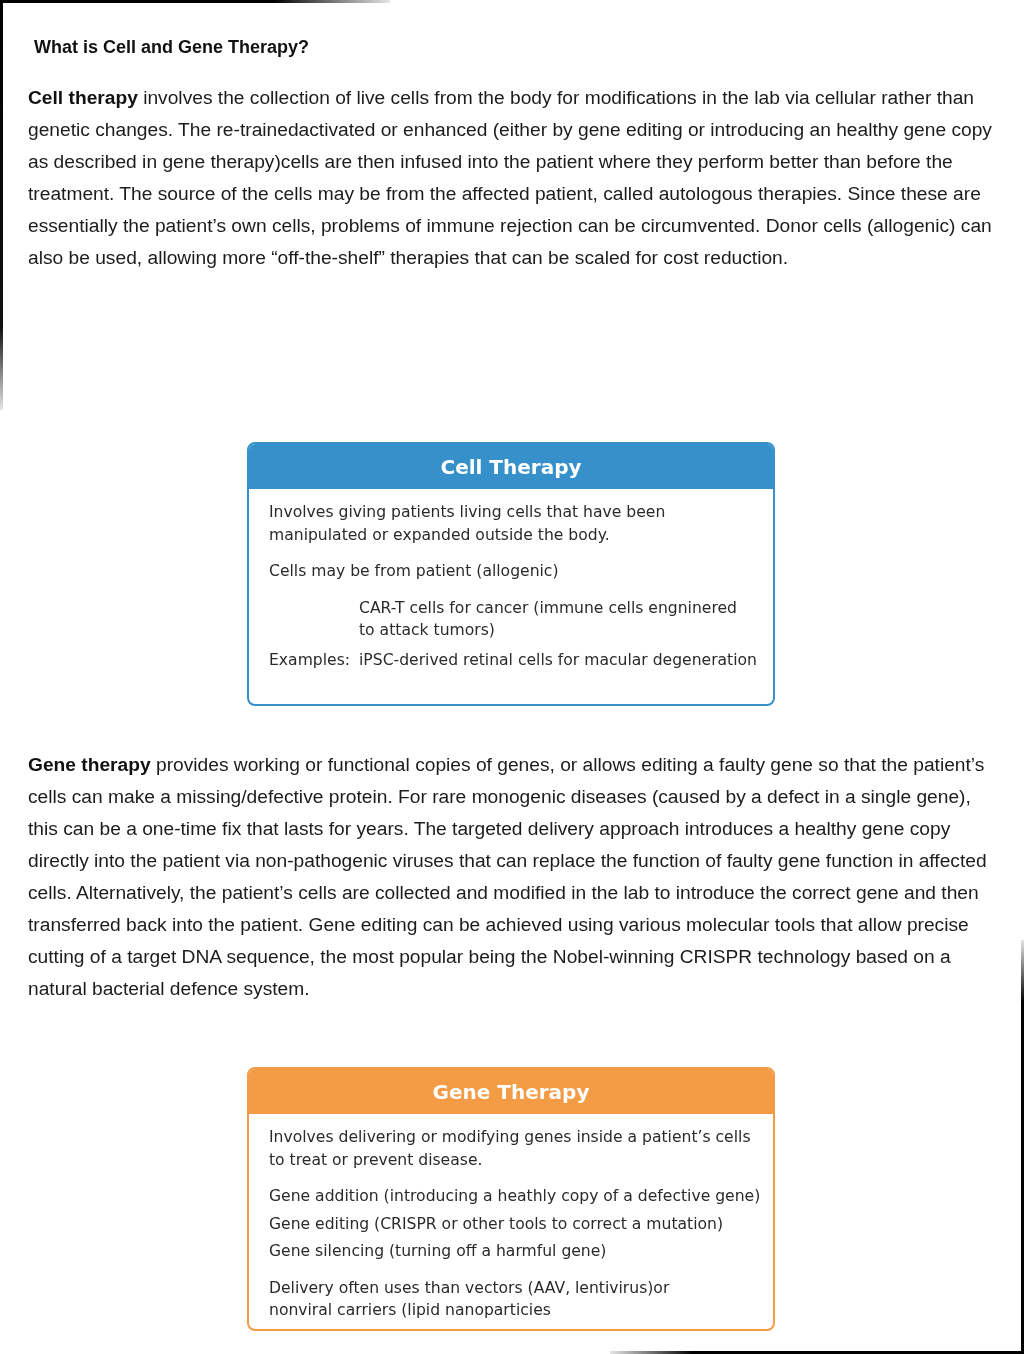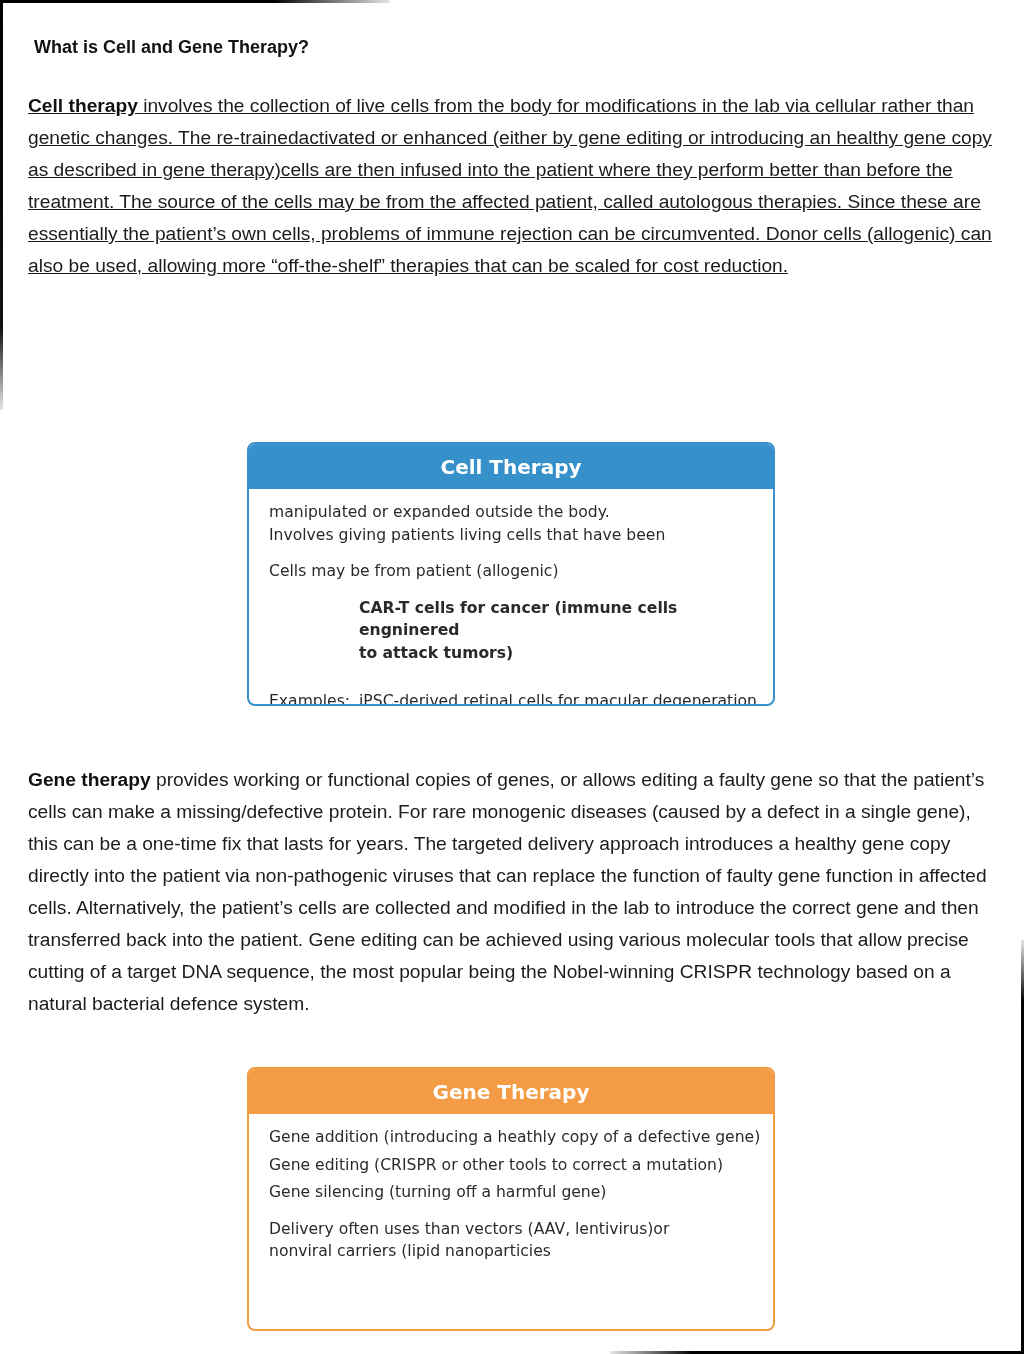--- a/index.html
+++ b/index.html
@@ -6,56 +6,56 @@
   body { width: 1024px; height: 1354px; position: relative; overflow: hidden; font-family: "Liberation Sans", "DejaVu Sans", sans-serif; color: #1a1a1a; }
   .frame-top { position: absolute; left: 0; top: 0; width: 390px; height: 3px; background: linear-gradient(to right, #000 0%, #000 70%, rgba(0,0,0,0.1) 100%); }
   .frame-left { position: absolute; left: 0; top: 0; width: 3px; height: 410px; background: linear-gradient(to bottom, #000 0%, #111 80%, rgba(0,0,0,0.1) 100%); }
   .frame-right { position: absolute; right: 0; top: 940px; width: 3px; height: 414px; background: linear-gradient(to bottom, rgba(0,0,0,0.1) 0%, #000 15%, #000 100%); }
   .frame-bottom { position: absolute; left: 610px; bottom: 0; width: 414px; height: 3px; background: linear-gradient(to right, rgba(0,0,0,0.1) 0%, #000 20%, #000 100%); }
 
   .content { position: absolute; left: 28px; top: 28px; width: 968px; }
   h1 { margin: 6px; font-size: 18px; font-weight: bold; line-height: 26px; color: #111; }
   p { margin: 0; font-size: 19.2px; line-height: 32px; color: #1c1c1c; }
   .p-intro { margin-top: 36px; }
-  .p-cell { margin-top: 30px; text-decoration: underline; }
-  .p-gene { margin-top: 16px; }
+  .p-cell { margin-top: 22px; }
+  .p-gene { margin-top: 1px; }
   b { font-weight: bold; color: #111; }
 
   .card { position: absolute; left: 247px; width: 528px; border-radius: 8px; background: #fff; overflow: hidden; font-family: "DejaVu Sans", sans-serif; }
   .card-cell { top: 442px; height: 264px; border: 2px solid #3690c9; box-sizing: border-box; }
   .card-gene { top: 1067px; height: 264px; border: 2px solid #f39c45; box-sizing: border-box; }
   .card-header { height: 45px; display: flex; align-items: center; justify-content: center; color: #fff; font-size: 20px; font-weight: bold; }
   .card-cell .card-header { background: #3690c9; }
   .card-gene .card-header { background: #f39c45; }
   .card-body { padding: 12px 0 0 20px; font-size: 15.6px; line-height: 22.5px; color: #2a2a2a; }
   .card-body .blk { margin-bottom: 14px; }
   .card-body .tight { margin-bottom: 5px; }
   .ex-row { display: flex; align-items: flex-end; }
   .ex-label { width: 90px; flex: none; }
-  .ex-items .blk { margin-bottom: 26px; font-weight: bold; }
+  .ex-items .blk { margin-bottom: 7px; }
 </style>
 </head>
 <body>
 
 <div class="frame-top"></div>
 <div class="frame-left"></div>
 <div class="frame-right"></div>
 <div class="frame-bottom"></div>
 
 <div class="content">
   <h1>What is Cell and Gene Therapy?</h1>
   <p class="p-cell"><b>Cell therapy</b><span> involves the collection of live cells from the body for modifications in the lab via cellular rather than genetic changes. The re-trainedactivated or enhanced (either by gene editing or introducing an healthy gene copy as described in gene therapy)cells are then infused into the patient where they perform better than before the treatment. The source of the cells may be from the affected patient, called autologous therapies. Since these are essentially the patient’s own cells, problems of immune rejection can be circumvented. Donor cells (allogenic) can also be used, allowing more “off-the-shelf” therapies that can be scaled for cost reduction.</span></p>
 </div>
 
 <div class="card card-cell">
   <div class="card-header">Cell Therapy</div>
   <div class="card-body">
     <div class="blk">
+      <div>Involves giving patients living cells that have been</div>
       <div>manipulated or expanded outside the body.</div>
-      <div>Involves giving patients living cells that have been</div>
     </div>
     <div class="blk">
       <div>Cells may be from patient (allogenic)</div>
     </div>
     <div class="ex-row">
       <div class="ex-label">Examples:</div>
       <div class="ex-items">
         <div class="blk">
           <div>CAR-T cells for cancer (immune cells engninered</div>
           <div>to attack tumors)</div>
@@ -67,20 +67,24 @@
 </div>
 
 <div style="position:absolute; left:28px; top:748px; width:968px;">
   <p class="p-gene"><b>Gene therapy</b><span> provides working or functional copies of genes, or allows editing a faulty gene so that the patient’s cells can make a missing/defective protein. For rare monogenic diseases (caused by a defect in a single gene), this can be a one-time fix that lasts for years. The targeted delivery approach introduces a healthy gene copy directly into the patient via non-pathogenic viruses that can replace the function of faulty gene function in affected cells. Alternatively, the patient’s cells are collected and modified in the lab to introduce the correct gene and then transferred back into the patient. Gene editing can be achieved using various molecular tools that allow precise cutting of a target DNA sequence, the most popular being the Nobel-winning CRISPR technology based on a natural bacterial defence system.</span></p>
 </div>
 
 <div class="card card-gene">
   <div class="card-header">Gene Therapy</div>
   <div class="card-body">
     <div class="blk">
+      <div>Involves delivering or modifying genes inside a patient’s cells</div>
+      <div>to treat or prevent disease.</div>
+    </div>
+    <div class="blk">
       <div class="tight">Gene addition (introducing a heathly copy  of a defective gene)</div>
       <div class="tight">Gene editing (CRISPR or other tools to correct a mutation)</div>
       <div>Gene silencing (turning off a harmful gene)</div>
     </div>
     <div>
       <div>Delivery often uses than vectors (AAV, lentivirus)or</div>
       <div>nonviral carriers (lipid nanoparticies</div>
     </div>
   </div>
 </div>

